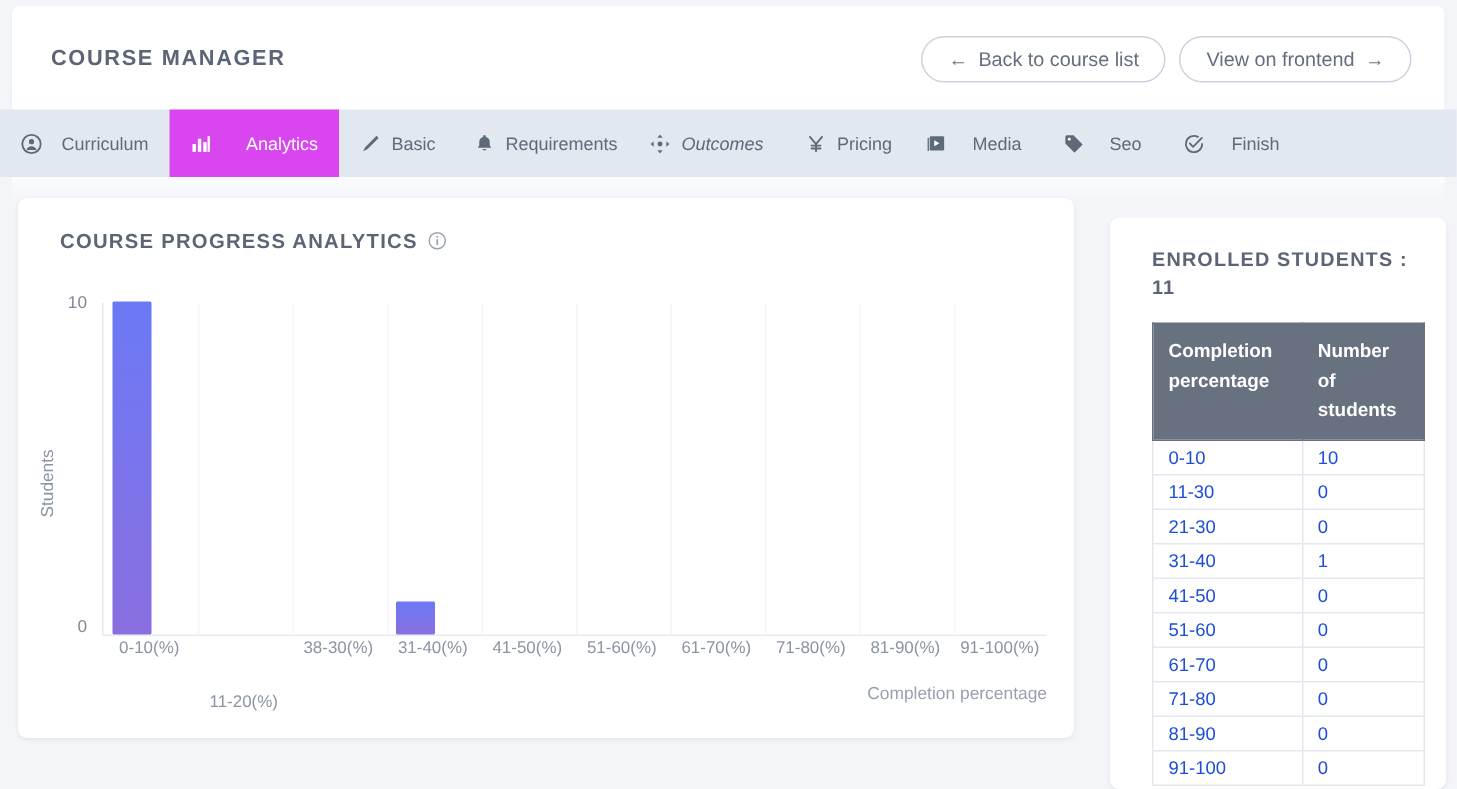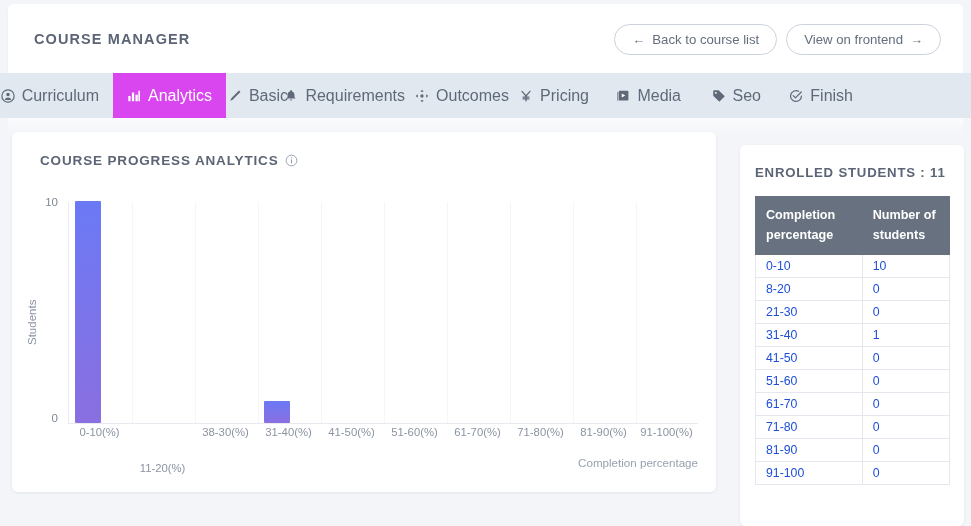--- a/index.html
+++ b/index.html
@@ -71,23 +71,23 @@
     width: 971px;
     height: 45px;
     background: #e2e8f0;
     display: flex;
     align-items: stretch;
   }
 
   .tab {
     display: flex;
     align-items: center;
-    justify-content: flex-end;
+    justify-content: space-between;
     gap: 7px;
-    font-size: 16px;
+    font-size: 12px;
     color: #5f6a79;
     cursor: pointer;
     padding: 0 14px;
     white-space: nowrap;
   }
   .tab.active {
     background: #d946ef;
     color: #ffffff;
     font-weight: normal;
   }
@@ -134,21 +134,21 @@
 
   .table-card {
     position: absolute;
     left: 740px;
     top: 145px;
     width: 224px;
     height: 381px;
     background: #ffffff;
     border-radius: 6px;
     box-shadow: 0 1px 3px rgba(40,50,70,.08);
-    padding: 18px 14px 0 15px;
+    padding: 18px 14px 0 28px;
   }
 
   .card-title {
     font-size: 13.5px;
     font-weight: bold;
     letter-spacing: .85px;
     color: #5c6575;
     display: flex;
     align-items: center;
     gap: 6px;
@@ -328,21 +328,21 @@
   <div class="tab" style="width: 117px;">
     <span class="tico">
       <svg width="14" height="14" viewBox="0 0 16 16">
           <path d="M8 1.2a1 1 0 0 1 1 1v.5a4 4 0 0 1 3 3.8v2.6l1.2 1.8H2.8L4 9.1V6.5a4 4 0 0 1 3-3.8v-.5a1 1 0 0 1 1-1z" fill="#5f6a79"></path>
           <path d="M6.4 11.9a1.7 1.7 0 0 0 3.2 0z" fill="#5f6a79"></path>
         </svg>
     </span>
     <span>Requirements</span>
   </div>
 
-  <div class="tab" style="width: 104px;">
+  <div class="tab" style="width: 104px; font-style: italic;">
     <span class="tico">
       <svg width="14" height="14" viewBox="0 0 16 16">
           <g fill="#5f6a79">
             <path d="M8 0.8 10 3.2H6z"></path>
             <path d="M8 15.2 6 12.8h4z"></path>
             <path d="M0.8 8 3.2 6v4z"></path>
             <path d="M15.2 8 12.8 10V6z"></path>
             <circle cx="8" cy="8" r="1.9"></circle>
           </g>
         </svg>
@@ -454,21 +454,21 @@
         <th>Completion percentage</th>
         <th>Number of students</th>
       </tr>
     </thead>
     <tbody>
         <tr>
           <td>0-10</td>
           <td>10</td>
         </tr>
         <tr>
-          <td>8-20</td>
+          <td>11-30</td>
           <td>0</td>
         </tr>
         <tr>
           <td>21-30</td>
           <td>0</td>
         </tr>
         <tr>
           <td>31-40</td>
           <td>1</td>
         </tr>

